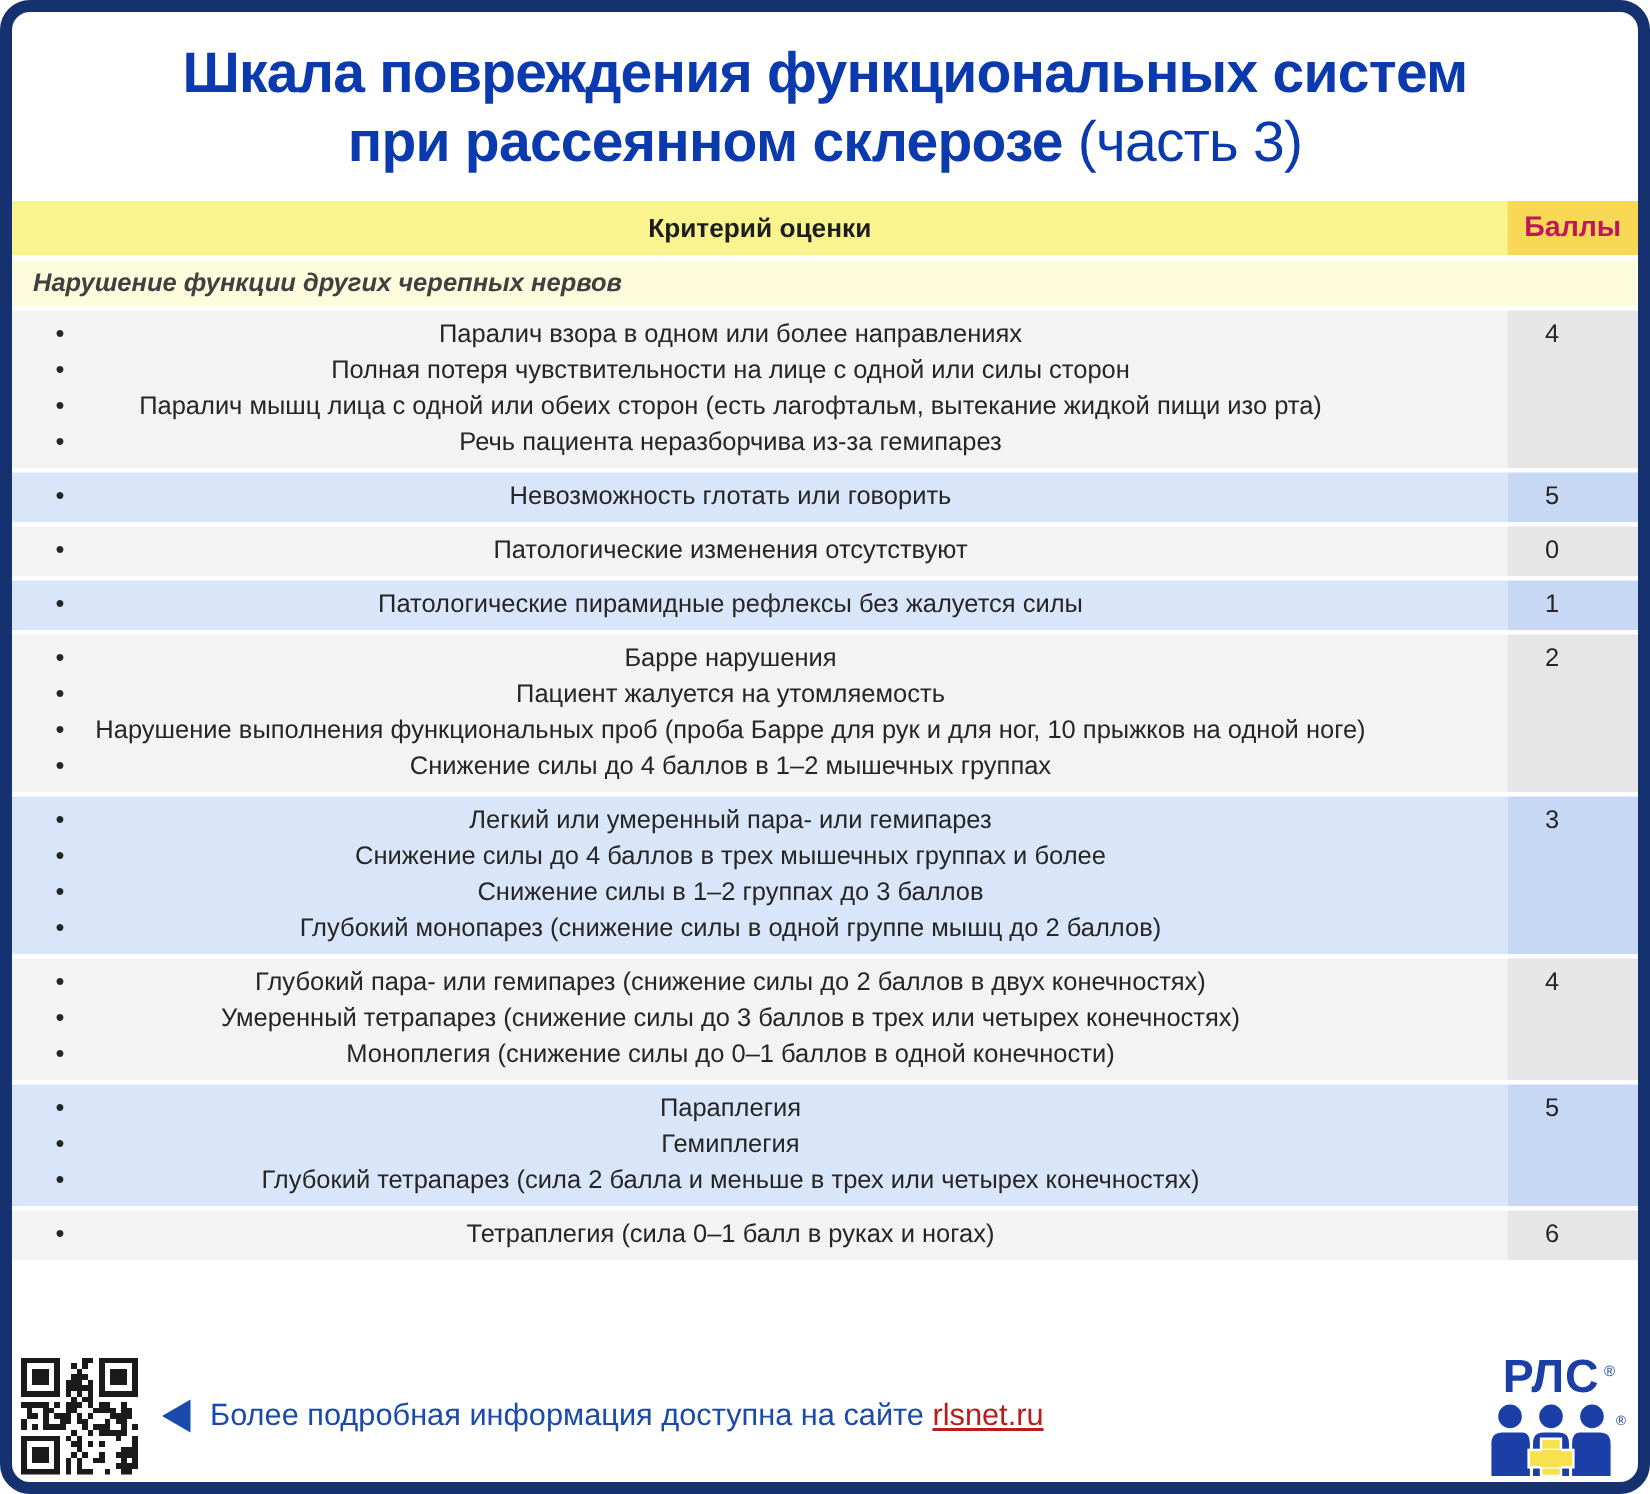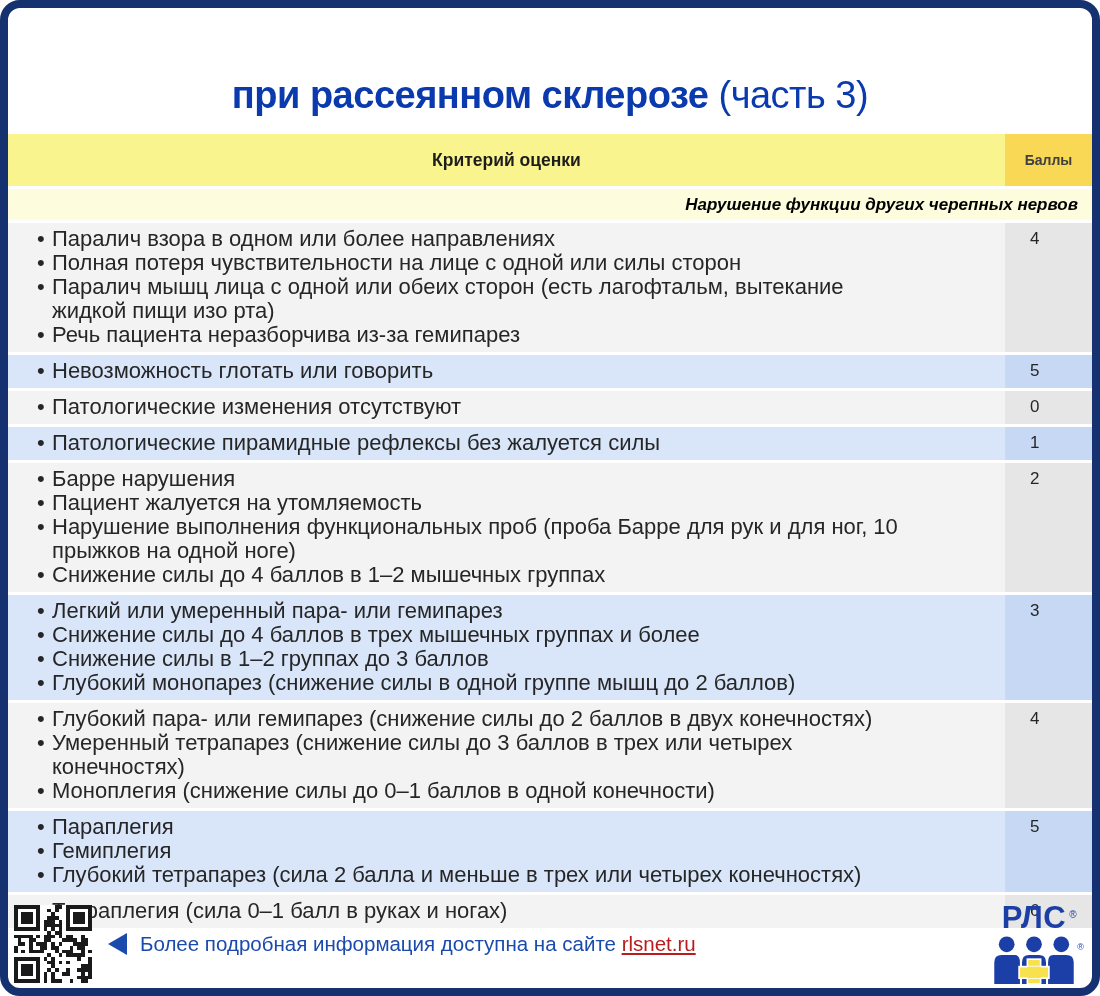--- a/index.html
+++ b/index.html
@@ -20,44 +20,45 @@
     letter-spacing:-0.5px;
   }
   .title .normal{font-weight:normal;}
   
   .table{
     margin:16px 0 0 0;display:flex;flex-direction:column;gap:3px;
   }
   .row{display:flex;align-items:stretch;}
   .cell-main{flex:1 1 auto;min-width:0;}
   .cell-score{flex:0 0 87px;box-sizing:border-box;}
-  .header-row{height:52px;}
+  .header-row{height:36px;}
   .header-row .cell-main{
     background:#FAF48F;display:flex;align-items:center;justify-content:center;
     font-weight:bold;font-size:17.5px;color:#1d1d1d;
   }
   .header-row .cell-score{
     background:#F8D855;display:flex;align-items:center;justify-content:center;
-    font-weight:bold;font-size:14px;color:#404040;
+    font-weight:bold;font-size:19px;color:#be185d;
   }
   .section-row{background:#FDFCDD;}
   .section-title{
     padding:6px 14px 5px 14px;font-style:italic;font-weight:bold;
-    font-size:17px;line-height:20px;color:#000000;width:100%;text-align:right;
+    font-size:17px;line-height:20px;color:#404040;width:100%;
   }
   .data-row.gray .cell-main{background:#F3F3F3;}
   .data-row.gray .cell-score{background:#E6E6E6;}
   .data-row.blue .cell-main{background:#D9E6FA;}
   .data-row.blue .cell-score{background:#C6D8F4;}
   ul.items{
     margin:0;padding:4px 12px 5px 44px;list-style:none;
   }
   ul.items li{
-    position:relative;font-size:22px;line-height:24px;color:#262626;
+    position:relative;font-size:17px;line-height:24px;color:#262626;
     max-width:870px;
+    text-align:center;
   }
   ul.items li::before{
     content:"\2022";position:absolute;left:-15px;top:0;color:#262626;
   }
   .score{
     padding:4px 0 0 25px;font-size:17px;line-height:24px;color:#262626;
   }
   
   .footer{
     position:absolute;left:6px;right:12px;bottom:2px;height:84px;
@@ -88,21 +89,21 @@
     position:absolute;right:-4px;bottom:34px;font-size:9px;color:#1B3FA6;
   }
 </style>
 </head>
 <body>
 
 <div class="page">
   <div class="card">
 
     <h1 class="title">
-      <br>
+      <span>Шкала повреждения функциональных систем</span><br>
       <span>при рассеянном склерозе</span><span class="normal"> (часть 3)</span>
     </h1>
 
     <div class="table">
       <div class="row header-row">
         <div class="cell-main">Критерий оценки</div>
         <div class="cell-score">Баллы</div>
       </div>
       <div id="table-body" style="display:flex;flex-direction:column;gap:3px;">
           <div class="row section-row">

